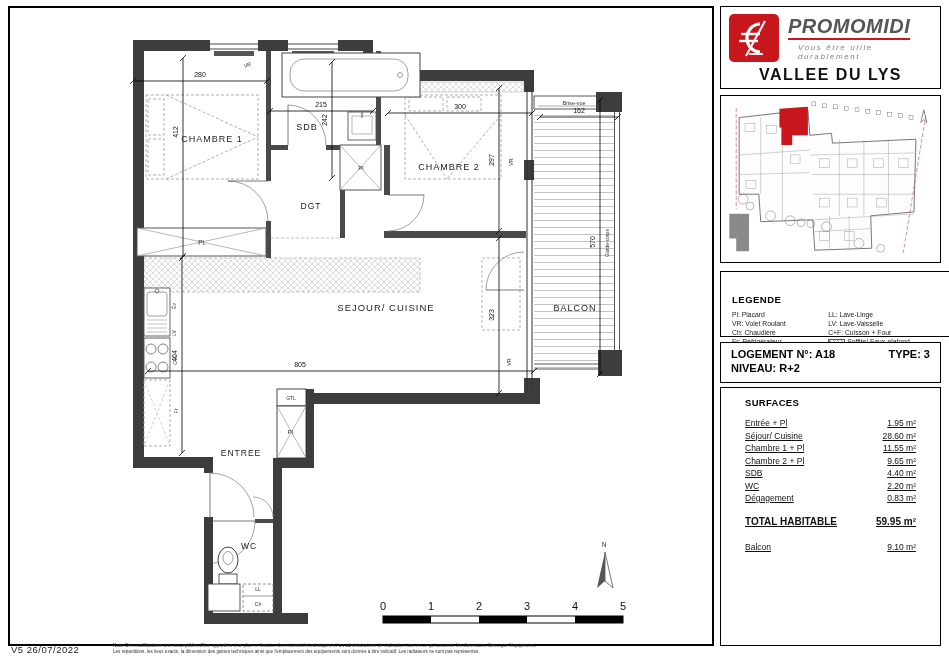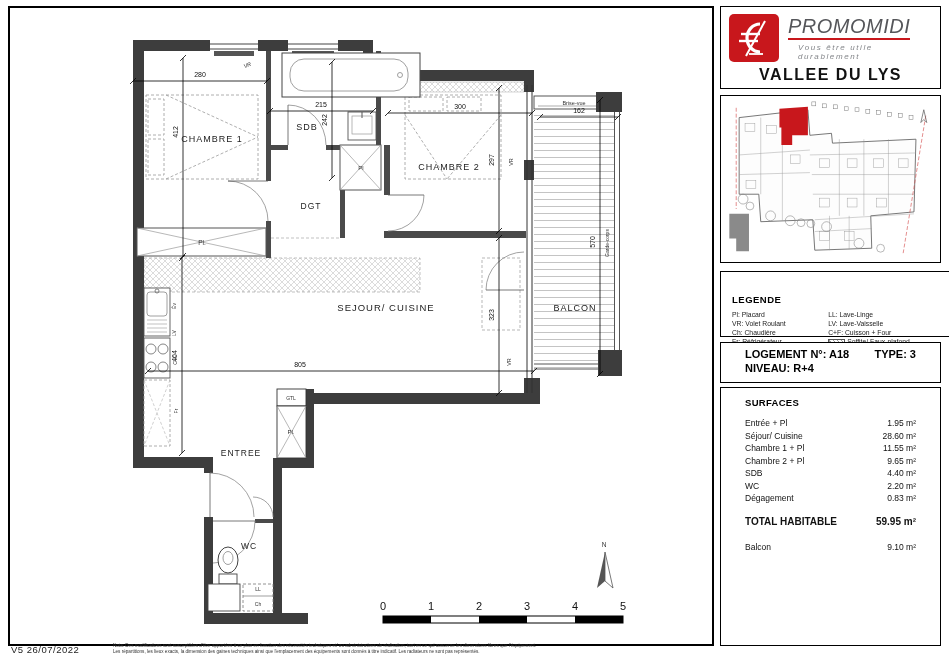--- a/index.html
+++ b/index.html
@@ -7,40 +7,40 @@
   #page { position:relative; width:949px; height:657px; background:#fff; overflow:hidden; }
   .box { position:absolute; background:#fff; border:1.6px solid #000; }
   #main-box { left:8px; top:6px; width:706px; height:640px; border-width:2px; }
   #plan-svg { position:absolute; left:0; top:0; width:949px; height:657px; }
 
   
   #logo-box { left:720px; top:6px; width:221px; height:83px; }
   .logo-row { display:flex; align-items:center; padding:7px 8px 2px 8px; }
   .logo-sq { width:50px; height:48px; background:#c8171c; border-radius:5px; flex:none; }
   .brand-wrap { margin-left:9px; }
-  .brand { color:#55565a; font-weight:normal; font-style:italic; font-size:20px; letter-spacing:.5px;
+  .brand { color:#55565a; font-weight:bold; font-style:italic; font-size:20px; letter-spacing:.5px;
            border-bottom:2px solid #c8171c; padding-bottom:1px; display:inline-block; line-height:1.05;}
   .tagline { color:#84868a; font-style:italic; font-size:8px; letter-spacing:1.6px; margin-top:3px;margin-left:10px; }
   .project { text-align:center; font-weight:bold; font-size:16px; letter-spacing:1.5px; color:#111; margin-top:2px;}
 
   #site-box { left:720px; top:95px; width:221px; height:168px; }
   #legend-box { left:720px; top:271px; width:233px; height:66px; padding:22px 11px; }
   .legend-title { font-weight:bold; font-size:9.5px; letter-spacing:.5px; margin-bottom:5px; }
   .legend-cols { display:flex; font-size:6.8px; line-height:9px; color:#222; }
   .legend-col-l { width:46%; } .legend-col-r { width:54%; }
   .hatch-sw { display:inline-block; width:17px; height:6px; border:0.7px solid #555; vertical-align:middle;
     background:repeating-linear-gradient(45deg,#fff 0 2px,#999 2px 3px); margin-right:2px; }
 
-  #unit-box { left:720px; top:342px; width:221px; height:41px; padding:5px 24px; }
+  #unit-box { left:720px; top:342px; width:221px; height:41px; padding:5px 10px; }
   .unit-l1 { display:flex; justify-content:space-between; font-weight:bold; font-size:11px; }
   .unit-l2 { font-weight:bold; font-size:11px; margin-top:2px; }
 
   #surf-box { left:720px; top:387px; width:221px; height:259px; padding:9px 24px; }
   .surf-title { font-weight:bold; font-size:9.5px; margin-bottom:9px; letter-spacing:.3px;}
-  .srow { display:flex; justify-content:space-between; font-size:8.5px; line-height:12.5px; color:#111; }
+  .srow { display:flex; justify-content:space-between; font-size:8.5px; line-height:12.5px; color:#111;text-decoration:underline; }
   .srow.total { font-weight:bold; font-size:10px; margin-top:11px;text-align:center; }
   .srow.balcony { margin-top:13px; }
 
   #version { position:absolute; left:11px; top:644px; font-size:9.5px; color:#222; letter-spacing:.5px;}
   #note { position:absolute; left:113px; top:643px; width:830px; font-size:4.6px; line-height:5.6px; color:#333; }
 </style>
 </head>
 <body>
 
 <div id="page">
@@ -387,21 +387,21 @@
         <div><span class="hatch-sw"></span><span>Soffite/ Faux-plafond</span></div>
       </div>
     </div>
   </div>
 
   <div class="box" id="unit-box">
     <div class="unit-l1">
       <span>LOGEMENT N°: A18</span>
       <span>TYPE: 3</span>
     </div>
-    <div class="unit-l2">NIVEAU: R+4</div>
+    <div class="unit-l2">NIVEAU: R+2</div>
   </div>
 
   <div class="box" id="surf-box">
     <div class="surf-title">SURFACES</div>
     <div class="srow">
         <span>Entrée + Pl</span>
         <span>1.95 m²</span>
       </div>
     <div class="srow">
         <span>Séjour/ Cuisine</span>

